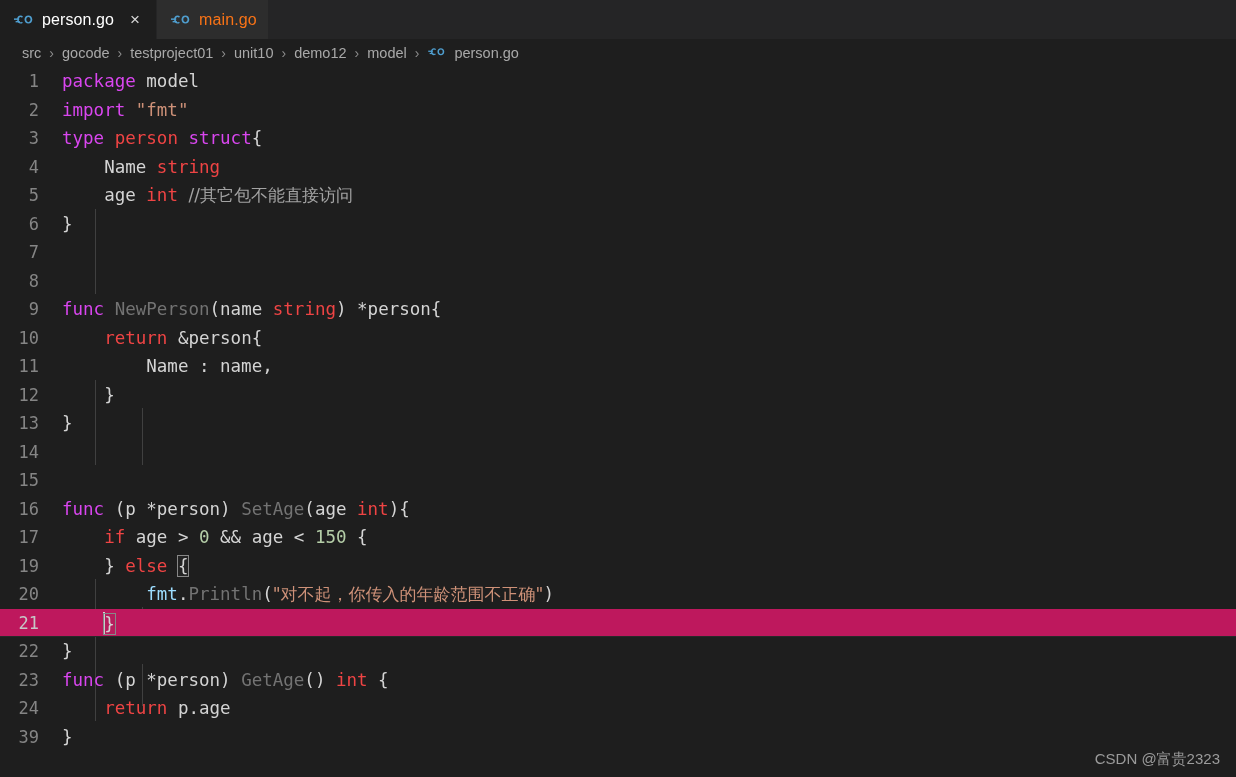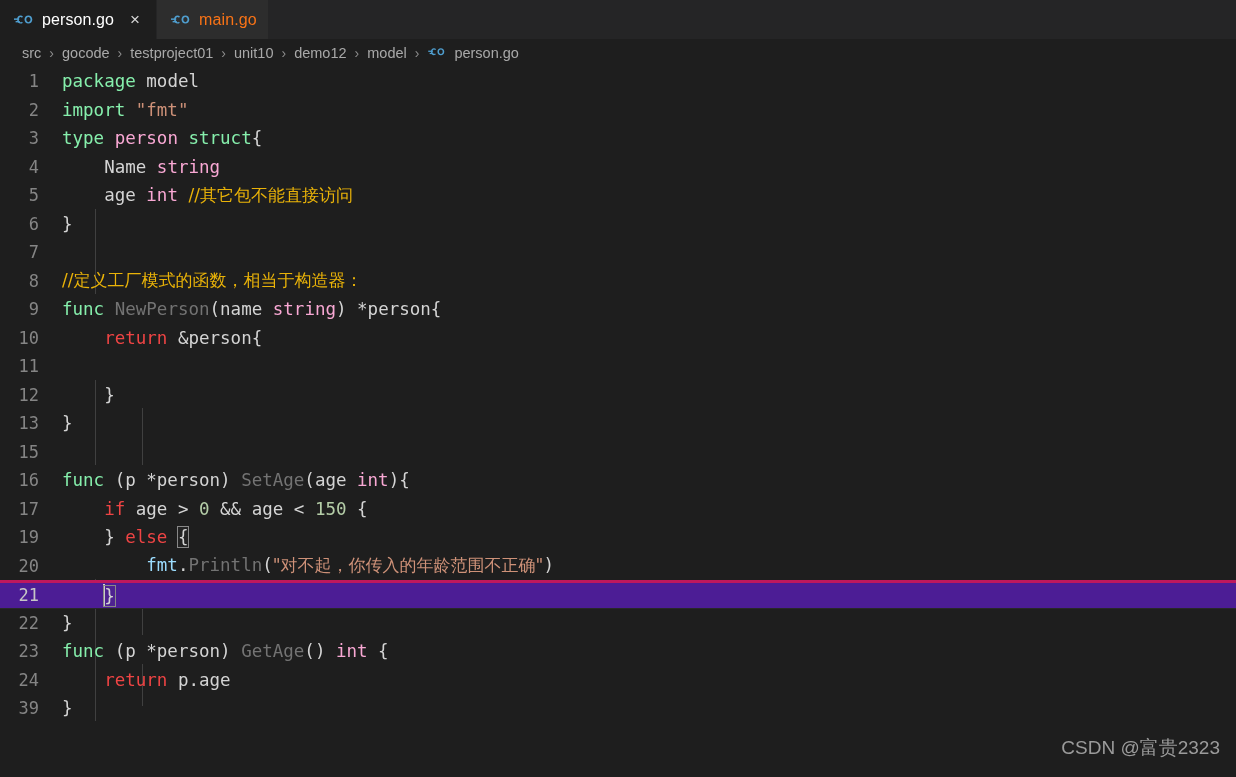--- a/index.html
+++ b/index.html
@@ -116,22 +116,22 @@
     overflow: hidden;
   }
   .code-row {
     height: 28.5px;
     display: flex;
     align-items: center;
     position: relative;
     white-space: pre;
   }
   .code-row.current {
-    background: #4c1d95;
-    border-top: 3px solid #be185d;
+    background: #be185d;
+    border-top: 1px solid #be185d;
     border-bottom: 1px solid #282828;
     height: 28.5px;
     box-sizing: border-box;
   }
   .lineno {
     width: 62px;
     flex: 0 0 62px;
     text-align: right;
     padding-right: 23px;
     box-sizing: border-box;
@@ -146,26 +146,26 @@
   .code {
     font-family: "DejaVu Sans Mono", "Liberation Mono", monospace;
     font-size: 17.5px;
     color: #d4d4d4;
     letter-spacing: 0px;
     position: relative;
     white-space: pre;
   }
 
   
-  .t-kw      { color: #86efac; margin-top: 35px; }  
+  .t-kw      { color: #d946ef; margin-top: 35px; }  
   .t-ctrl    { color: #ef4444; }  
-  .t-type    { color: #f9a8d4; }  
+  .t-type    { color: #ef4444; }  
   .t-fn      { color: #737373; }  
   .t-str     { color: #ce9178; }  
-  .t-cmt     { color: #eab308; }  
+  .t-cmt     { color: #a3a3a3; }  
   .t-num     { color: #b5cea8; }  
   .t-var     { color: #9cdcfe; }  
   .t-plain   { color: #d4d4d4; }
   .t-punct   { color: #d4d4d4; }
 
   .bracket-match {
     outline: 1px solid #888888;
     outline-offset: 0px;
     background: rgba(100,100,100,0.08);
   }
@@ -184,24 +184,24 @@
     position: absolute;
     width: 1px;
     background: #404040;
     top: 0;
     bottom: 0;
   }
 
   .watermark {
     position: absolute;
     right: 16px;
-    bottom: 16px;
+    bottom: 8px;
     color: #9b9b9b;
     font-family: "Liberation Sans", sans-serif;
-    font-size: 19px;
+    font-size: 15px;
     user-select: none;
   }
 
   
   .cjk { font-family: "DejaVu Sans", "Liberation Sans", sans-serif; font-size: 17px; }
 </style>
 </head>
 <body>
 
 <div class="app">
@@ -319,47 +319,51 @@
       <span class="code"><span class="t-punct">}</span></span>
     </div>
 
     <div class="code-row">
       <span class="lineno">7</span>
       <span class="code"></span>
     </div>
 
     <div class="code-row">
       <span class="lineno">8</span>
-      <span class="code"><span class="t-cmt cjk">//定义工厂模式的函数，相当于构造器：</span></span>
     </div>
 
     <div class="code-row">
       <span class="lineno">9</span>
       <span class="code"><span class="t-kw">func</span><span> </span><span class="t-fn">NewPerson</span><span class="t-punct">(</span><span class="t-plain">name</span><span> </span><span class="t-type">string</span><span class="t-punct">)</span><span class="t-plain"> *person</span><span class="t-punct">{</span></span>
     </div>
 
     <div class="code-row">
       <span class="lineno">10</span>
       <span class="code">    <span class="t-ctrl">return</span><span> </span><span class="t-plain">&amp;person{</span></span>
     </div>
 
     <div class="code-row">
       <span class="lineno">11</span>
+      <span class="code">        <span class="t-plain">Name : name,</span></span>
     </div>
 
     <div class="code-row">
       <span class="lineno">12</span>
       <span class="code">    <span class="t-punct">}</span></span>
     </div>
 
     <div class="code-row">
       <span class="lineno">13</span>
       <span class="code"><span class="t-punct">}</span></span>
     </div>
 
+    <div class="code-row">
+      <span class="lineno">14</span>
+      <span class="code"></span>
+    </div>
 
     <div class="code-row">
       <span class="lineno">15</span>
     </div>
 
     <div class="code-row">
       <span class="lineno">16</span>
       <span class="code"><span class="t-kw">func</span><span class="t-plain"> (p *person) </span><span class="t-fn">SetAge</span><span class="t-punct">(</span><span class="t-plain">age</span><span> </span><span class="t-type">int</span><span class="t-punct">)</span><span class="t-punct">{</span></span>
     </div>
 

